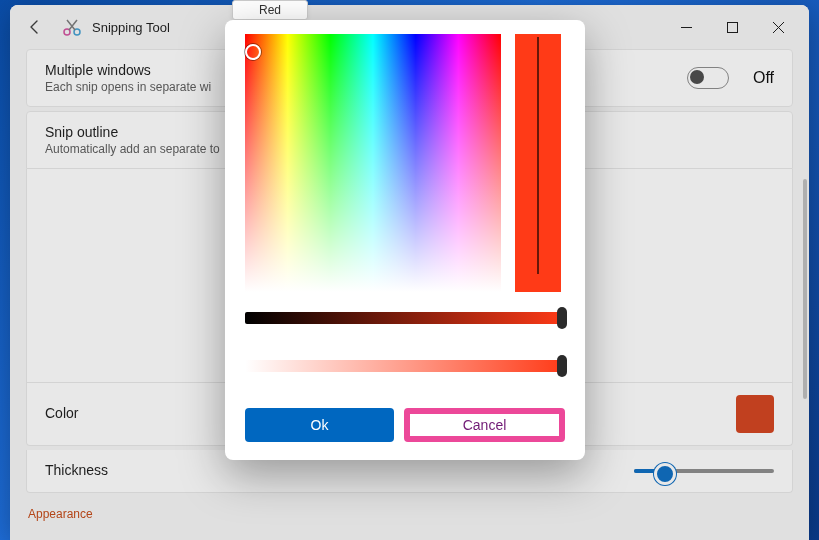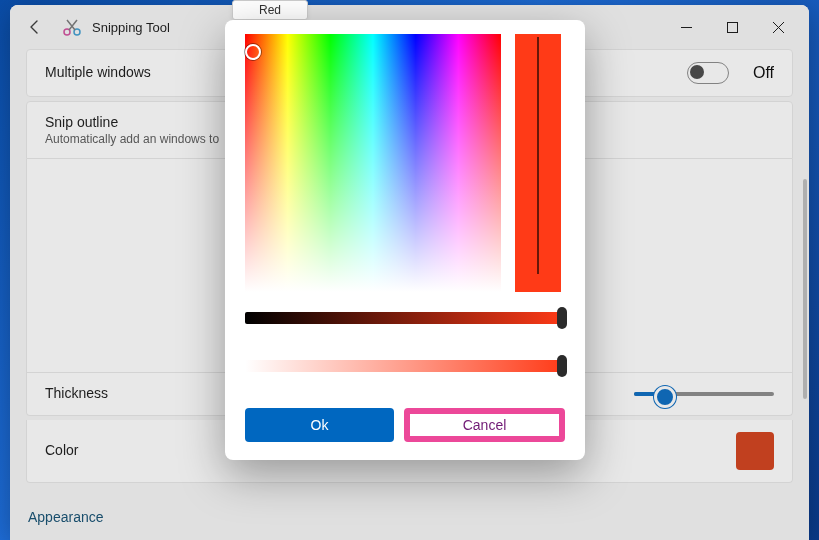--- a/index.html
+++ b/index.html
@@ -23,21 +23,21 @@
 .sw.off{background:#fff;border:1px solid #888}
 .sw.off::after{content:"";position:absolute;left:2px;top:2px;width:14px;height:14px;border-radius:50%;background:#444}
 .sw.on{background:#0067c0}
 .sw.on::after{content:"";position:absolute;right:3px;top:3px;width:16px;height:16px;border-radius:50%;background:#fff}
 .chev{width:20px;text-align:center;color:#555;margin-left:8px}
 .preview{background:#fff;border:1px solid #e7e7e7;border-top:none;height:214px}
 .swatch{width:38px;height:38px;border-radius:4px;background:#d23a13}
 .slider{position:relative;width:140px;height:4px;background:#888;border-radius:2px}
 .slider::before{content:"";position:absolute;left:0;top:0;height:4px;width:22%;background:#0067c0;border-radius:2px}
 .slider::after{content:"";position:absolute;left:22%;top:-6px;width:16px;height:16px;border-radius:50%;background:#0067c0;border:3px solid #fff;box-shadow:0 0 0 1px #0067c0;transform:translateX(-50%)}
-.sect{font-size:14px;color:#0c4a6e;margin:26px 0 0 2px}
+.sect{font-size:12px;color:#c2410c;margin:14px 0 0 2px}
 .scrollbar{position:absolute;right:2px;top:130px;width:4px;height:220px;background:#bdbdbd;border-radius:2px}
 .overlay{position:absolute;inset:0;background:rgba(100,100,100,.15)}
 .tip{position:absolute;left:232px;top:0;background:#fff;border:1px solid #ccc;border-radius:3px;padding:2px 26px;font-size:12px;color:#333;box-shadow:0 2px 4px rgba(0,0,0,.08)}
 .modal{position:absolute;left:225px;top:20px;width:360px;background:#fff;border-radius:8px;box-shadow:0 15px 45px rgba(0,0,0,.35);padding:14px 20px 18px}
 .picker{display:flex;gap:14px;margin-bottom:20px}
 .satval{width:256px;height:258px;position:relative;background:linear-gradient(to top,#fff,rgba(255,255,255,0)),linear-gradient(to right,red,#ff0,#0f0,#0ff,#00f,#f0f,red)}
 .cursor{position:absolute;left:0;top:10px;width:16px;height:16px;border:2px solid #fff;border-radius:50%;box-shadow:0 0 0 1px rgba(0,0,0,.4)}
 .huecol{width:46px;height:258px;background:#ff3a17;position:relative;display:flex;justify-content:center}
 .hueline{width:2px;height:92%;margin-top:6%;background:rgba(0,0,0,.6)}
 .track{height:12px;border-radius:2px;position:relative;margin-bottom:36px}
@@ -82,44 +82,45 @@
             <path d="M0 0l11 11M11 0 0 11" stroke="#111"></path>
           </svg>
         </div>
     </div>
   </div>
 
   <div class="content">
     <div class="row">
       <div>
         <h4>Multiple windows</h4>
+        <p>Each snip opens in separate wi</p>
       </div>
       <div class="tog">
         <div class="sw off"></div>
         <span>Off</span>
       </div>
     </div>
 
     <div class="row nobot">
       <div>
         <h4>Snip outline</h4>
-        <p>Automatically add an windows to</p>
+        <p>Automatically add an separate to</p>
       </div>
     </div>
 
     <div class="preview"></div>
 
     <div class="row notop">
-      <h4>Thickness</h4>
-      <div class="slider"></div>
+      <h4>Color</h4>
+      <div class="swatch"></div>
     </div>
 
     <div class="row notop">
-      <h4>Color</h4>
-      <div class="swatch"></div>
+      <h4>Thickness</h4>
+      <div class="slider"></div>
     </div>
 
     <div class="sect">Appearance</div>
 
     <div class="scrollbar"></div>
   </div>
 
   <div class="overlay"></div>
 </div>
 

